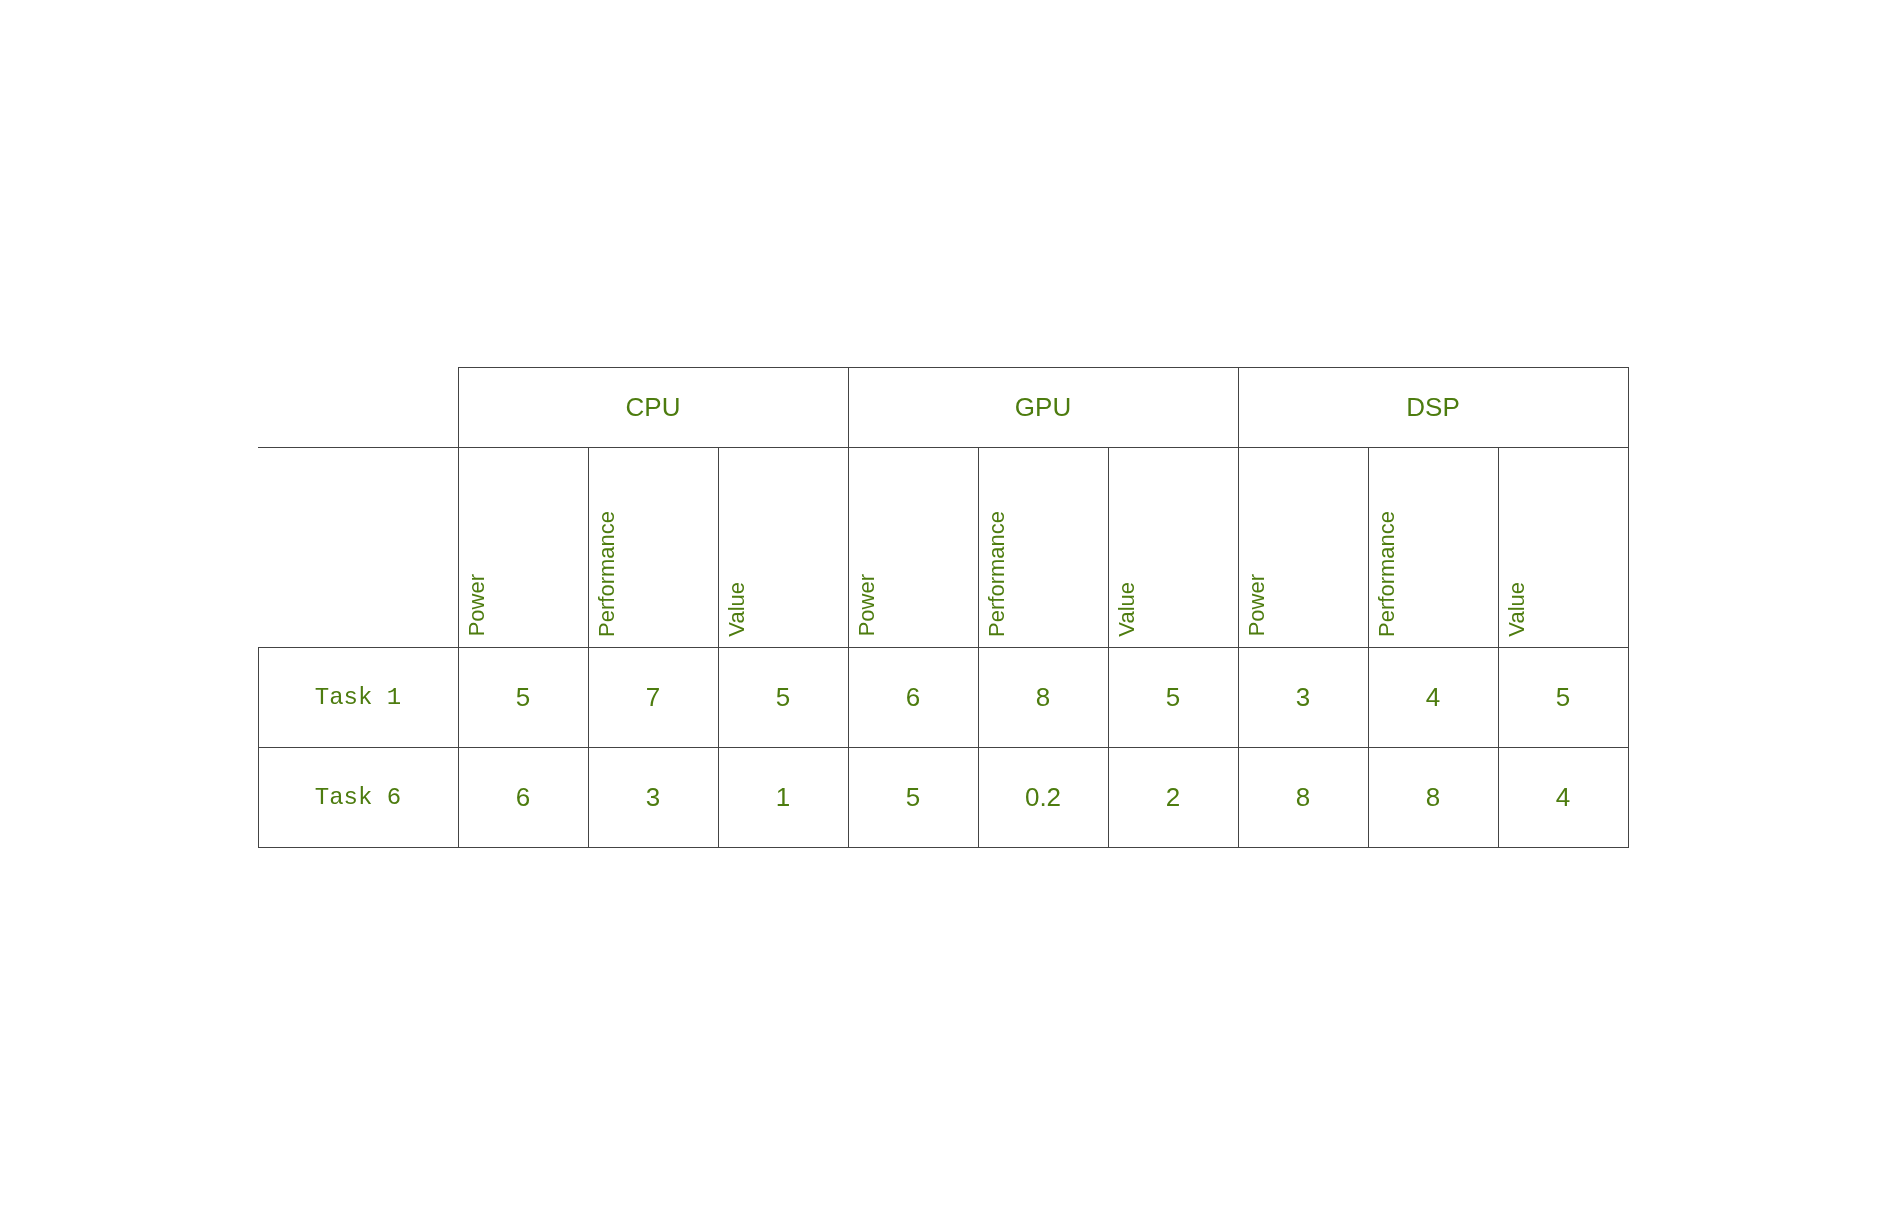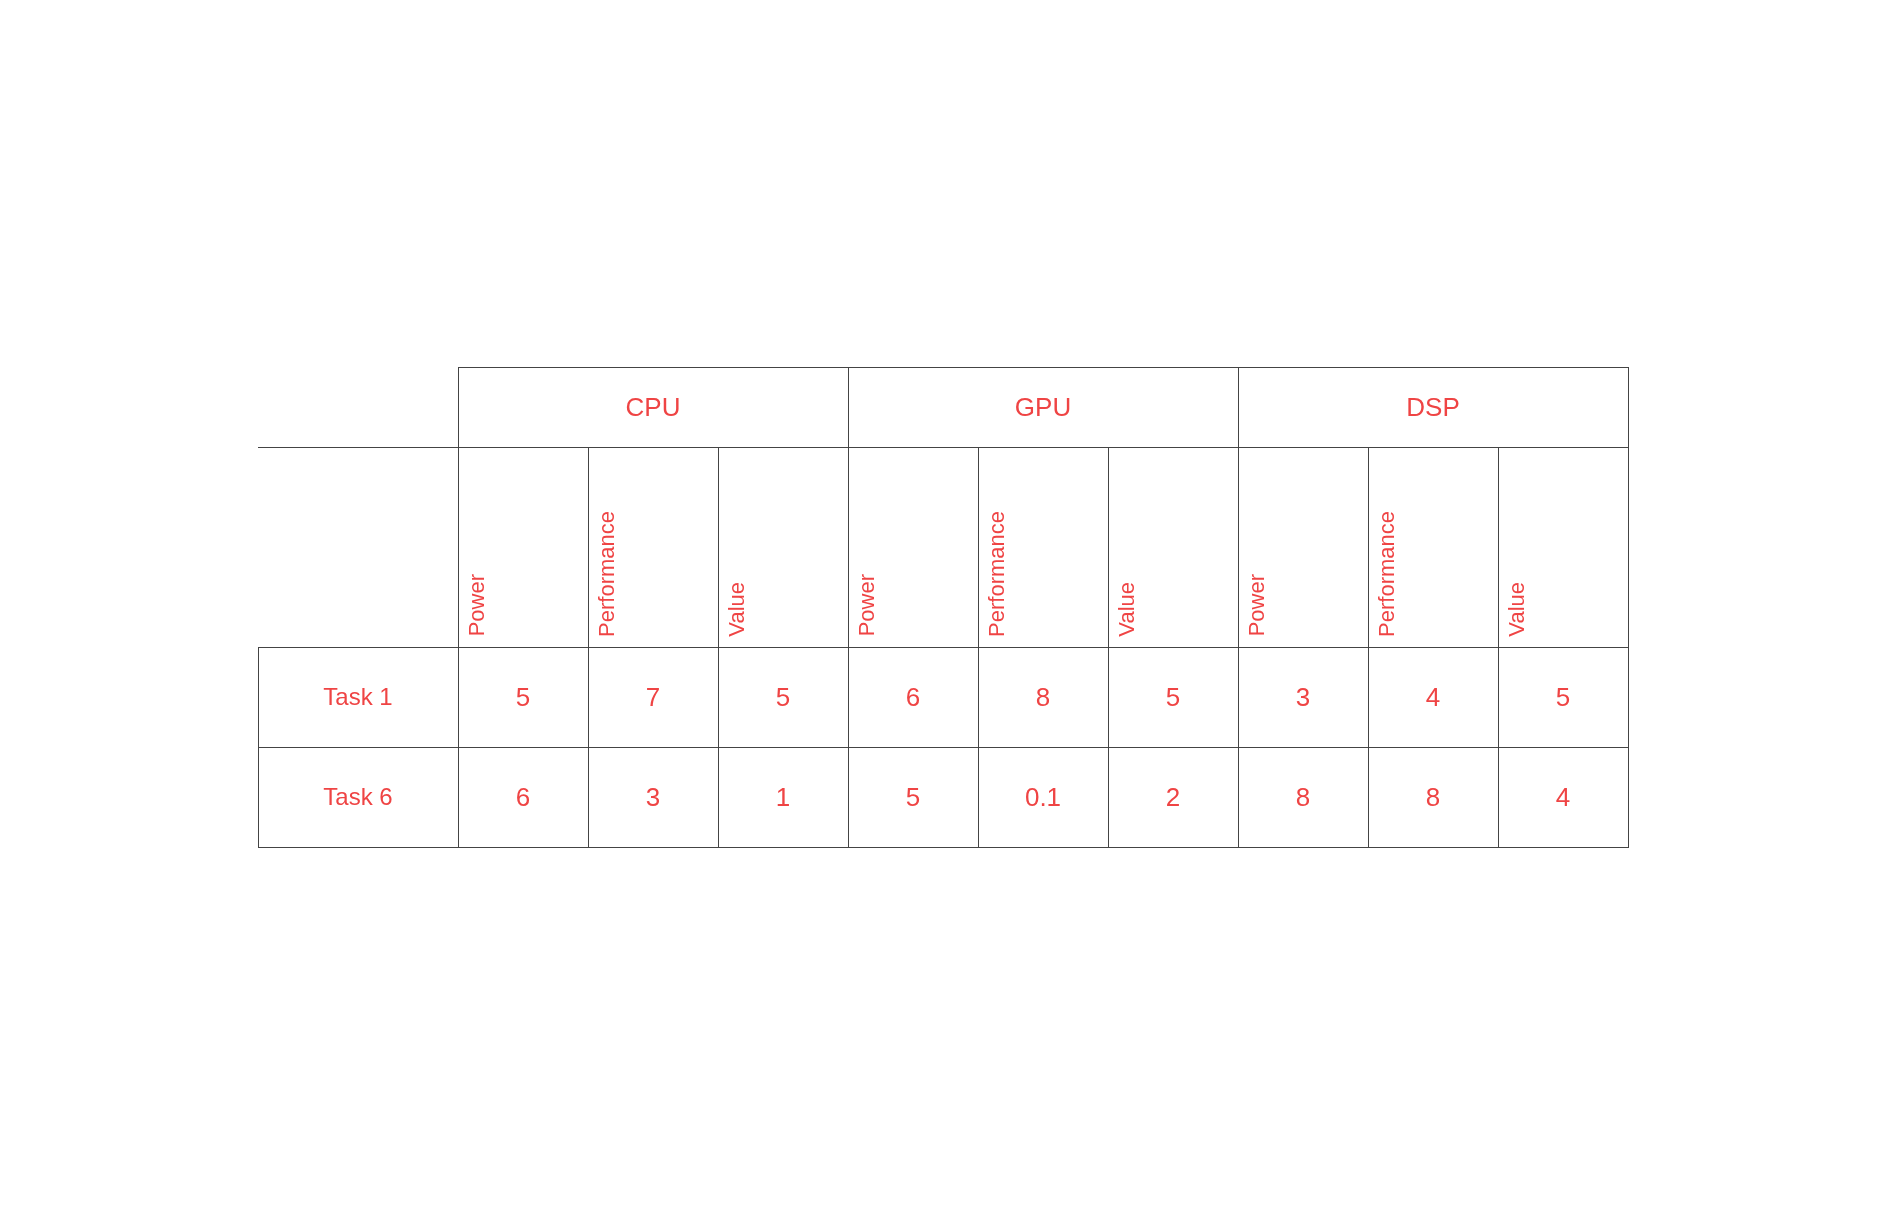--- a/index.html
+++ b/index.html
@@ -23,21 +23,21 @@
       justify-content: center;
       align-items: center;
       width: 100%;
       height: 100%;
       padding: 40px;
     }
 
     table {
       border-collapse: collapse;
       font-size: 22px;
-      color: #ef4444;
+      color: #4d7c0f;
     }
 
     th, td {
       border: 1.5px solid #444444;
       text-align: center;
       vertical-align: middle;
     }
 
     
     .corner-cell {
@@ -74,20 +74,21 @@
       padding-bottom: 8px;
     }
 
     
     .task-label {
       font-size: 24px;
       font-weight: normal;
       padding: 28px 27px;
       width: 200px;
       height: 100px;
+      font-family: Liberation Mono, monospace;
     }
 
     
     .data-cell {
       font-size: 26px;
       padding: 28px 20px;
       width: 130px;
       height: 100px;
     }
   </style>
@@ -153,21 +154,21 @@
         <td class="data-cell">4</td>
         <td class="data-cell">5</td>
       </tr>
 
       <tr>
         <td class="task-label">Task 6</td>
         <td class="data-cell">6</td>
         <td class="data-cell">3</td>
         <td class="data-cell">1</td>
         <td class="data-cell">5</td>
-        <td class="data-cell">0.1</td>
+        <td class="data-cell">0.2</td>
         <td class="data-cell">2</td>
         <td class="data-cell">8</td>
         <td class="data-cell">8</td>
         <td class="data-cell">4</td>
       </tr>
 
 
     </tbody>
   </table>
 </div>

